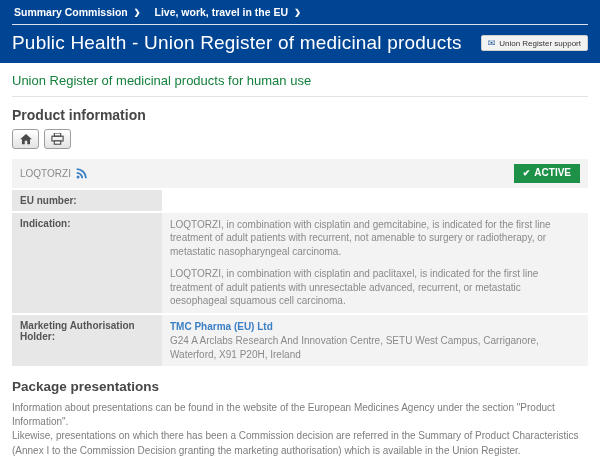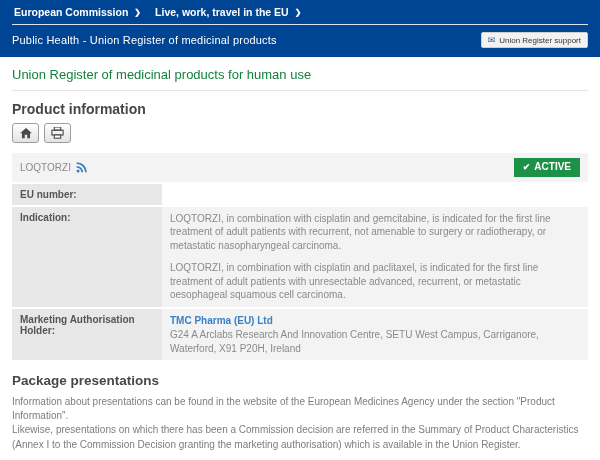--- a/index.html
+++ b/index.html
@@ -6,21 +6,21 @@
   html,body { width:600px; height:460px; background:#fff; overflow:hidden;
     font-family:"Liberation Sans", sans-serif; }
 
   
   .banner { background:#004494; width:100%; }
   .crumb-row { display:flex; align-items:center; gap:14px; padding:6px 14px 4px; }
   .crumb { color:#fff; font-size:10.5px; font-weight:bold; display:flex; align-items:center; gap:6px; cursor:pointer; }
   .crumb .chev { font-size:8px; font-weight:bold; }
   .banner-divider { border-bottom:1px solid rgba(255,255,255,.85); margin:2px 12px 0; }
   .title-row { display:flex; justify-content:space-between; align-items:center; padding:7px 12px 9px; }
-  .banner-title { color:#fff; font-size:11px; font-weight:normal; letter-spacing:.2px; }
+  .banner-title { color:#fff; font-size:19px; font-weight:normal; letter-spacing:.2px; }
   .support-btn { background:#f2f2f2; border:1px solid #cfcfcf; border-radius:2px;
     font-size:8px; color:#333; padding:2px 6px; display:flex; align-items:center; gap:4px; cursor:pointer; }
   .support-btn .env { font-size:9px; color:#15539e; }
 
   
   .content { padding:0 12px; }
   .register-heading { color:#15803d; font-size:13px; padding:10px 0 8px; border-bottom:1px solid #e4e4e4; }
   .section-heading { color:#474747; font-size:14px; font-weight:bold; margin:10px 0 6px; }
   .big-heading { color:#474747; font-size:13.5px; font-weight:bold; margin:13px 0 7px; }
 
@@ -44,21 +44,21 @@
 
   
   .pkg-text { font-size:10px; color:#7d7d7d; line-height:1.42; }
 </style>
 </head>
 <body>
 
 <div class="banner">
   <div class="crumb-row">
     <span class="crumb">
-      <span>European Commission</span>
+      <span>Summary Commission</span>
       <span class="chev">❯</span>
     </span>
     <span class="crumb">
       <span>Live, work, travel in the EU</span>
       <span class="chev">❯</span>
     </span>
   </div>
   <div class="banner-divider"></div>
   <div class="title-row">
     <div class="banner-title">Public Health - Union Register of medicinal products</div>

